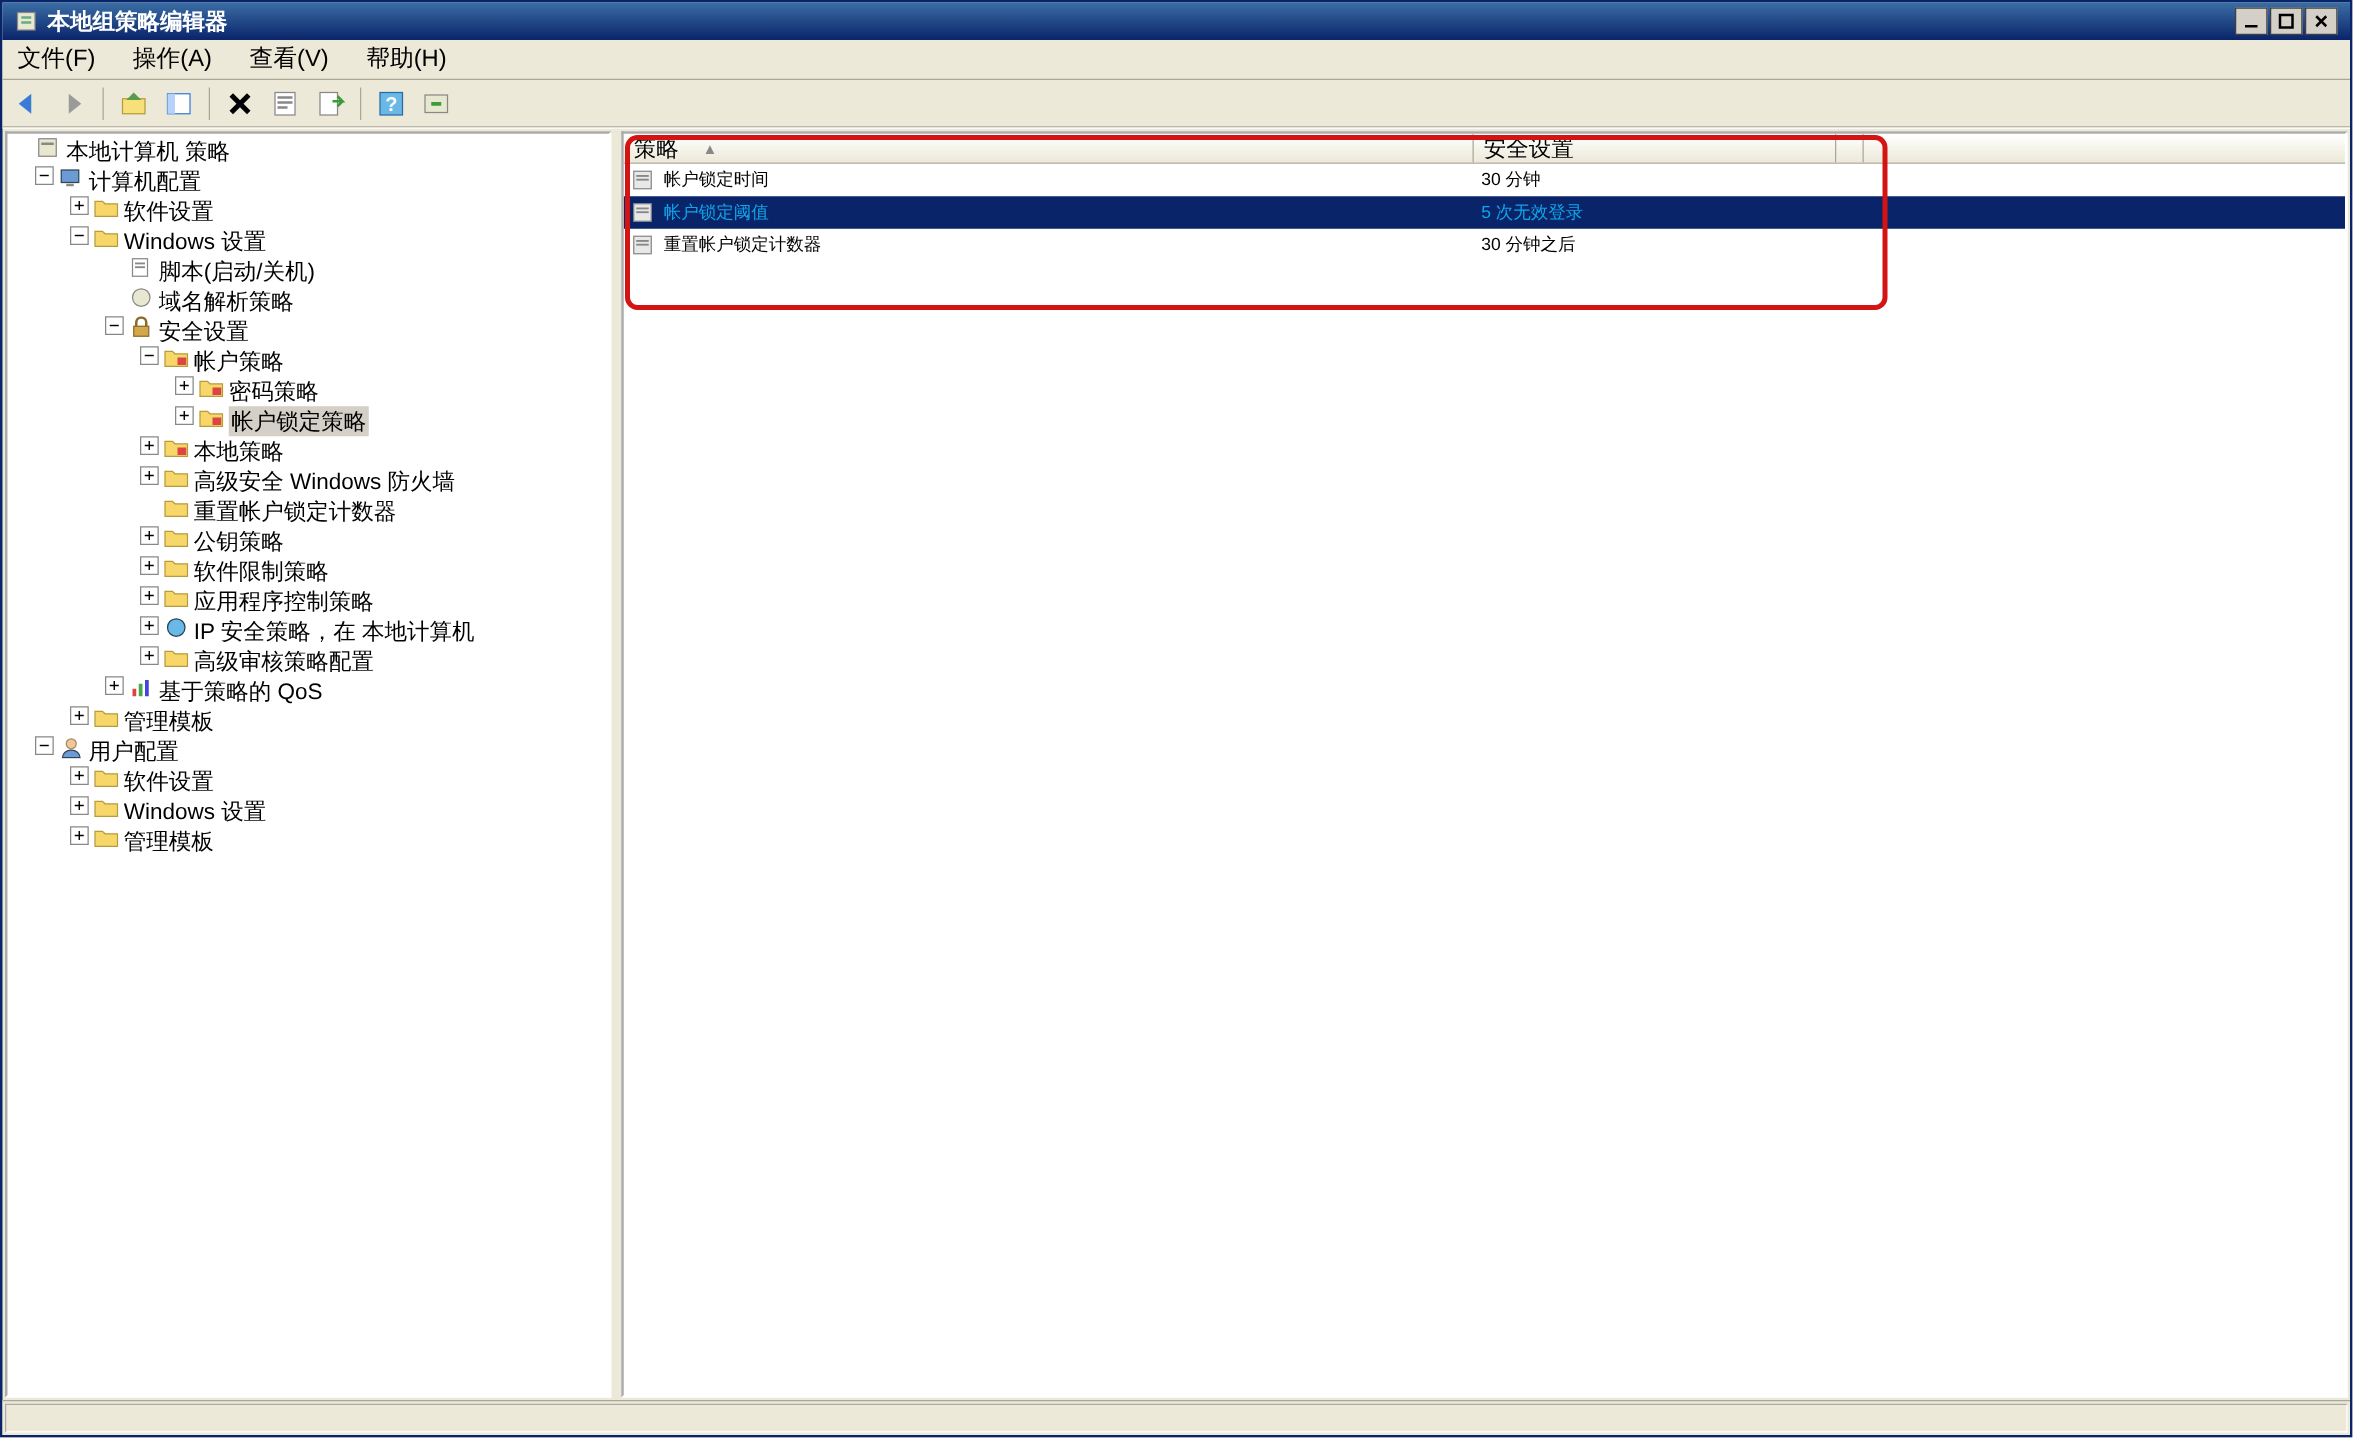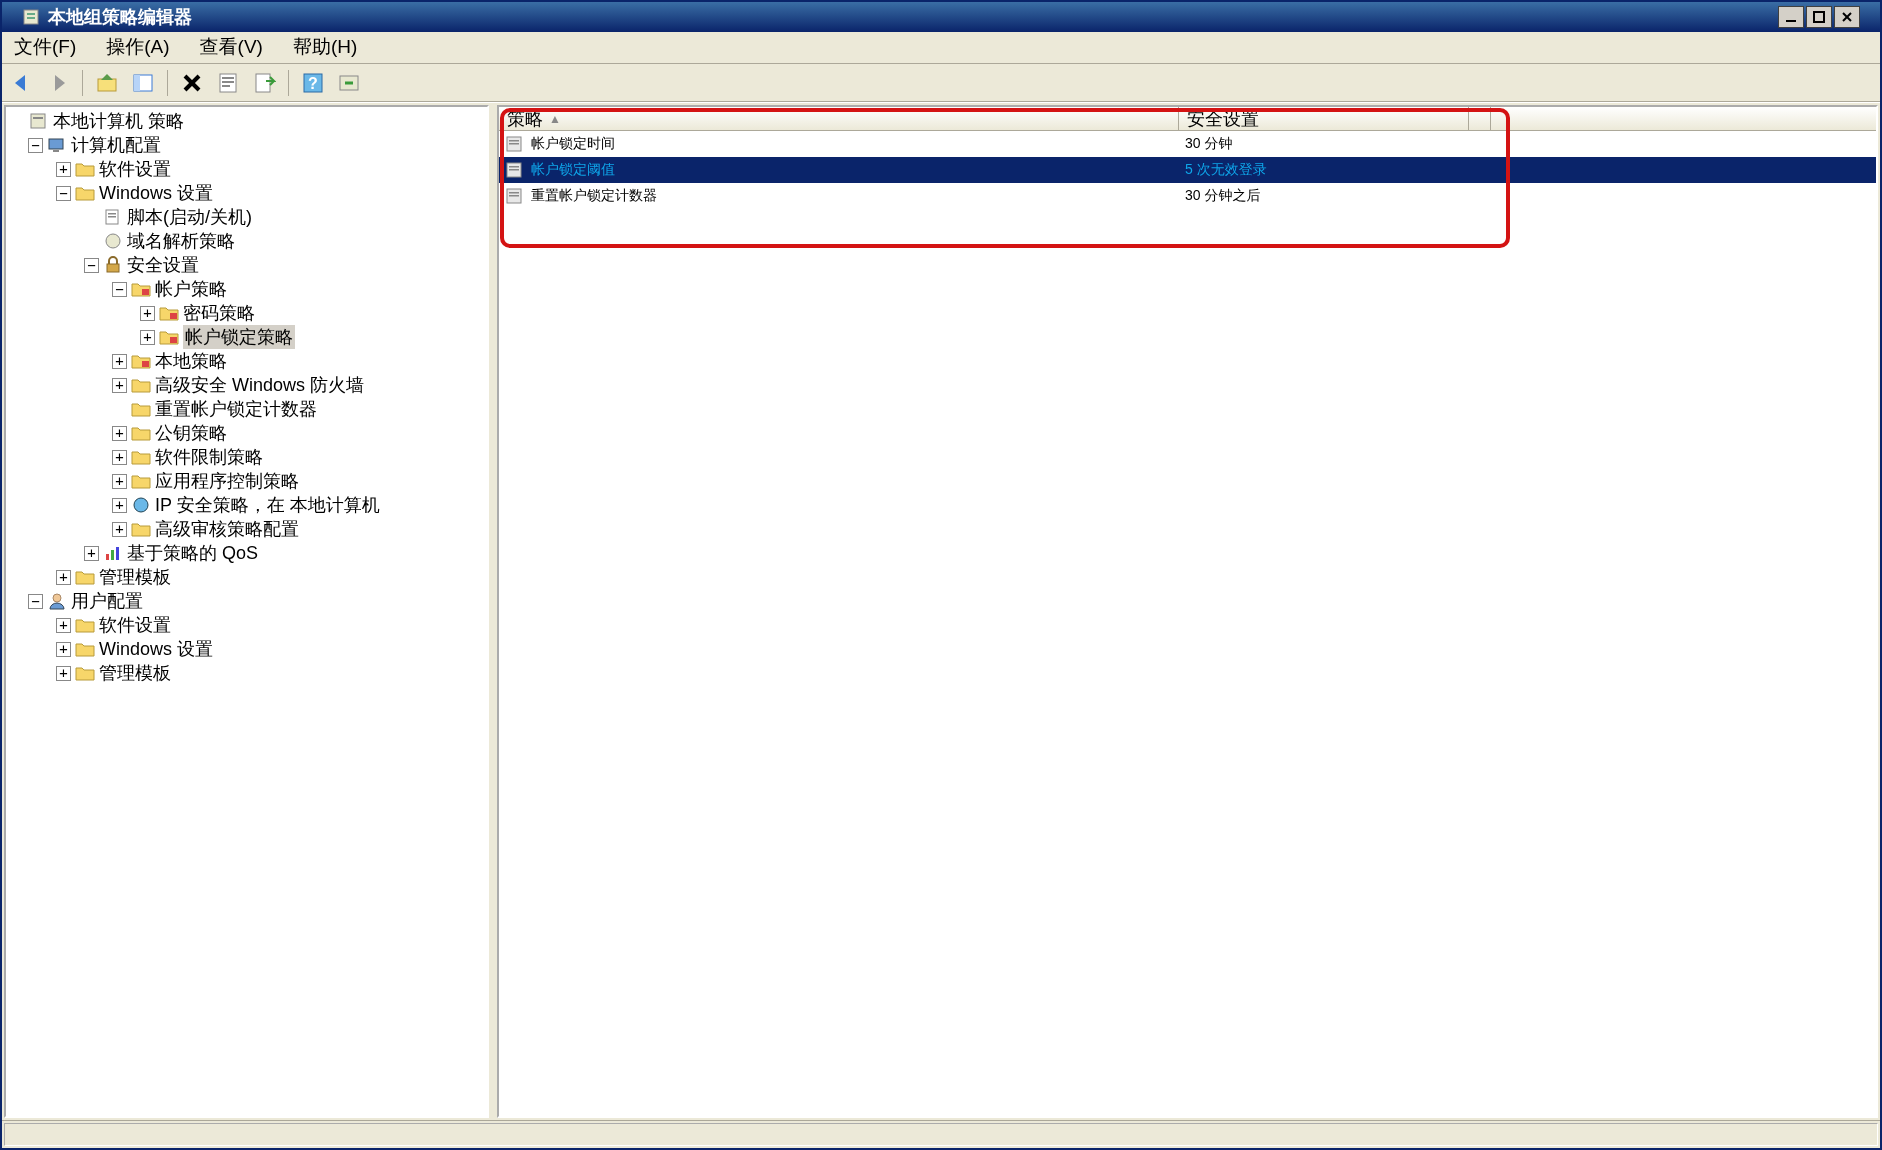--- a/index.html
+++ b/index.html
@@ -14,21 +14,21 @@
     border: 2px solid #0a246a;
     background: #ece9d8;
     display: flex; flex-direction: column;
   }
   
   .titlebar {
     height: 30px;
     background: linear-gradient(to bottom, #3a6ea5 0%, #0a246a 100%);
     color: #fff;
     display: flex; align-items: center;
-    padding: 0 20px;
+    padding: 0 10px;
   }
   .titlebar .title-icon { width: 20px; height: 20px; margin-right: 6px; }
   .titlebar .title-text { flex: 1; font-weight: bold; font-size: 18px; }
   .titlebar .win-btns { display: flex; gap: 2px; }
   .titlebar .win-btn {
     width: 26px; height: 22px;
     background: #d4d0c8;
     border: 1px solid #404040;
     display: flex; align-items: center; justify-content: center;
     font-family: Arial, sans-serif; font-size: 14px; font-weight: bold;
@@ -76,21 +76,21 @@
     overflow: hidden;
     margin: 2px 1px 2px 2px;
     display: flex; flex-direction: column;
   }
   .tree-scroll { flex: 1; overflow: auto; padding: 2px 0 2px 4px; white-space: nowrap; }
   .tree-scroll::-webkit-scrollbar { width: 22px; height: 22px; }
   .tree-scroll::-webkit-scrollbar-track { background: #ece9d8; border: 1px solid #d4d0c8; }
   .tree-scroll::-webkit-scrollbar-thumb { background: #c8c4b8; border: 1px solid #888; }
   .tree-scroll::-webkit-scrollbar-button { background: #ece9d8; border: 1px solid #888; width:22px; height:22px; }
   .tree-row {
-    display: flex; align-items: center;
+    display: flex; 
     height: 24px; font-size: 18px;
     white-space: nowrap;
   }
   .expander {
     width: 15px; height: 15px;
     border: 1px solid #888;
     display: inline-flex; align-items: center; justify-content: center;
     font-size: 14px; line-height: 1;
     margin-right: 4px;
     font-family: monospace;
@@ -123,21 +123,21 @@
   .list-header {
     display: flex;
     height: 24px;
     background: linear-gradient(to bottom, #fff, #ece9d8);
     border-bottom: 1px solid #aca899;
     font-size: 18px;
   }
   .list-header .col {
     border-right: 1px solid #aca899;
     padding: 0 8px;
-    display: flex; align-items: center;
+    display: flex; align-items: center; gap: 13px;
   }
   .list-header .col.policy { width: 680px; }
   .list-header .col.setting { width: 290px; }
   .sort-arrow { font-size: 12px; margin-left: 6px; color: #888; }
   .list-body .row {
     display: flex; height: 26px; align-items: center;
     font-size: 14px;
   }
   .list-body .row .c1 { width: 680px; padding-left: 6px; display: flex; align-items: center; }
   .list-body .row .c2 { width: 290px; padding-left: 6px; }

